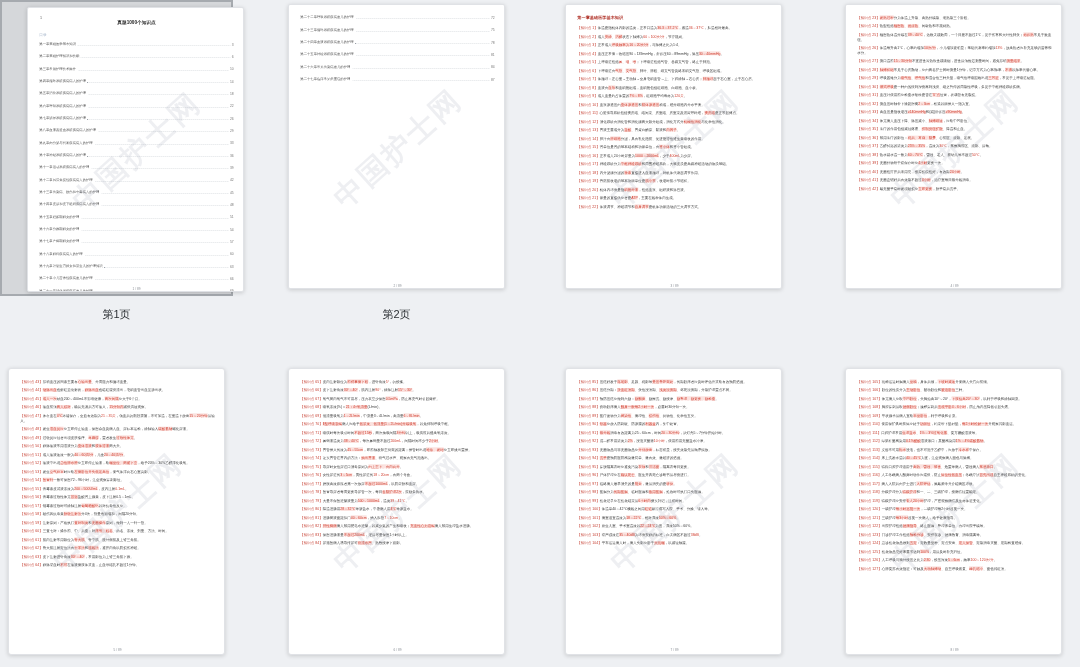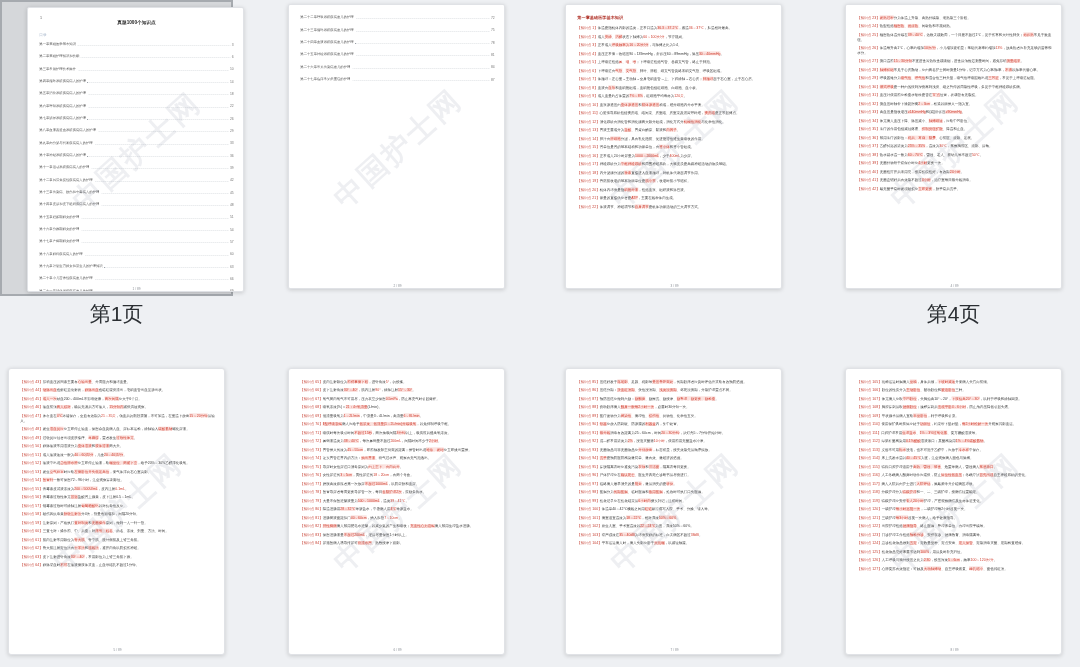--- a/index.html
+++ b/index.html
@@ -44,21 +44,21 @@
   .kline{font-size:10.5px;line-height:14.5px;margin:0 0 11px;}
   .kp{color:#c43a2c;}
   .seg-h{color:#cf3a2b;background:#fbe2df;}
   .seg-r{color:#cf3a2b;}
   .page-footer{
     position:absolute;left:0;right:0;bottom:12px;text-align:center;
     font-size:9.5px;color:#8a8f96;
   }
   .plabel{
     position:absolute;top:302px;height:24px;text-align:center;
-    font-size:21px;color:#2b2f33;line-height:24px;
+    font-size:11px;color:#2b2f33;line-height:24px;
   }
 </style>
 </head>
 <body>
 
 <div class="screen">
 
   <div class="thumb sel-box" style="left:0;top:0;">
     <div class="page" style="left:25px;top:5px;">
       <div class="page-inner">
@@ -267,21 +267,21 @@
           <div class="kline"><span class="kp">【知识点 39】</span>无菌持物钳干燥保存时应<span class="seg-h">4小时</span>更换一次。</div>
           <div class="kline"><span class="kp">【知识点 40】</span>无菌包打开后未用完，按原折痕包好，有效期<span class="seg-h">24小时</span>。</div>
           <div class="kline"><span class="kp">【知识点 41】</span>无菌盘铺好后有效期不超过<span class="seg-h">4小时</span>，治疗室每日紫外线消毒。</div>
           <div class="kline"><span class="kp">【知识点 42】</span>戴无菌手套时发现破损应<span class="seg-h">立即更换</span>，脱手套后洗手。</div>
           <div class="page-footer">4 / 89</div>
         </div>
     </div>
   </div>
 
   <div class="plabel" style="left:0;width:233px;">第1页</div>
-  <div class="plabel" style="left:845px;width:217px;">第4页</div>
+  <div class="plabel" style="left:288px;width:217px;">第2页</div>
 
   <div class="thumb r2" style="left:8px;top:368px;">
     <div class="page" style="left:0;top:0;">
       <div class="page-inner">
           <div class="wm">中国护士网</div>
           <div class="kline"><span class="kp">【知识点 43】</span>影响血压的因素主要有<span class="seg-h">心输出量</span>、外周阻力和循环血量。</div>
           <div class="kline"><span class="kp">【知识点 44】</span><span class="seg-h">动脉出血</span>色鲜红呈喷射状，<span class="seg-h">静脉出血</span>色暗红缓慢流出，毛细血管出血呈渗出状。</div>
           <div class="kline"><span class="kp">【知识点 45】</span><span class="seg-h">成人一次</span>献血200～400mL不影响健康，<span class="seg-h">两次间隔</span>应大于6个月。</div>
           <div class="kline"><span class="kp">【知识点 46】</span>输血前须<span class="seg-h">两人核对</span>，确认无误后方可输入，<span class="seg-h">15分钟内</span>减慢滴速观察。</div>
           <div class="kline"><span class="kp">【知识点 47】</span>库存血在<span class="seg-h">4℃</span>冰箱保存，全血有效期为<span class="seg-r">21～35天</span>，领血后勿剧烈震荡，不可加温，在室温下放置<span class="seg-h">15～20分钟</span>后输入。</div>

